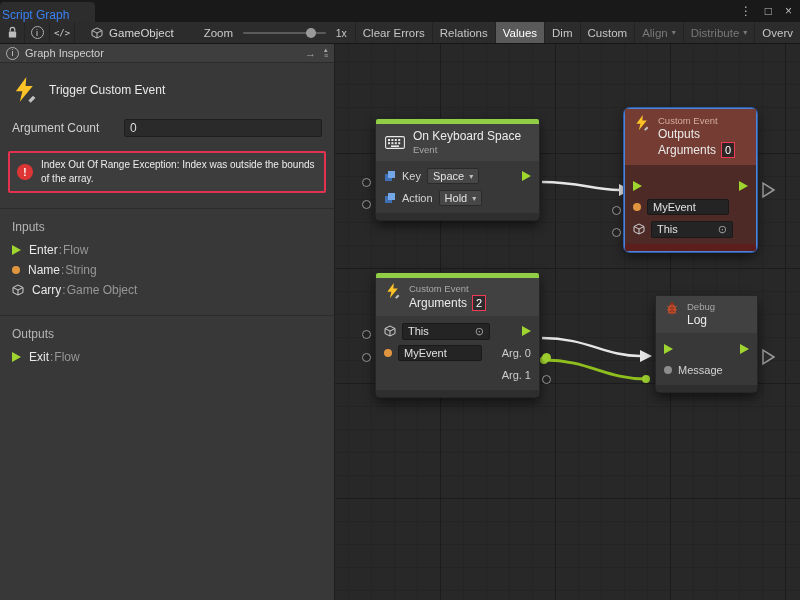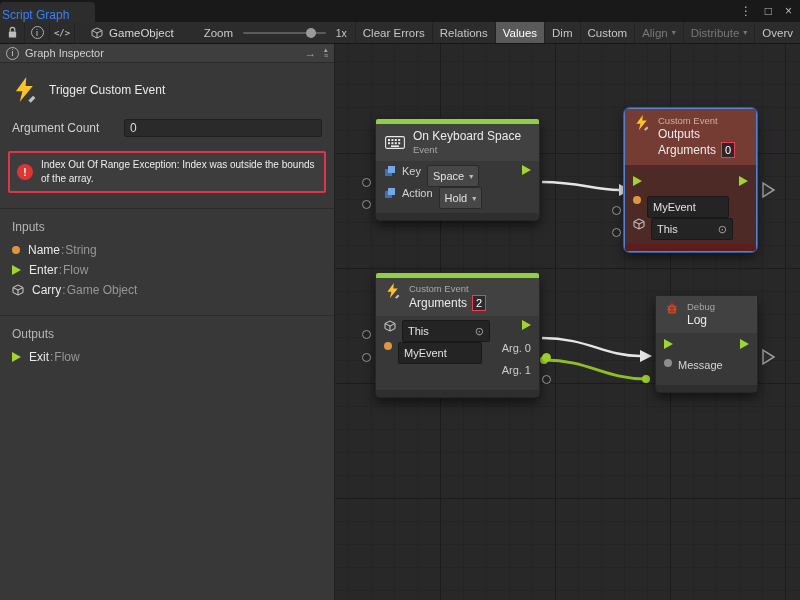--- a/index.html
+++ b/index.html
@@ -63,21 +63,21 @@
     background-position:-10px -6px,-10px -6px,-10px -6px,-10px -6px}
   .wires{position:absolute;left:0;top:0;z-index:1}
 
   .node{position:absolute;z-index:2;background:#383838;border:1px solid #262626;border-radius:6px;box-shadow:0 5px 12px rgba(0,0,0,.55);font-size:11px;cursor:move}
   .strip{height:5px;background:#8fce45;border-radius:2px 2px 0 0}
   .nhead{display:flex;align-items:center;gap:8px;padding:5px 9px;background:#414141}
   .nhead.top{align-items:flex-start}
   .ntitle{font-size:12px;color:#ebebeb;line-height:1.25}
   .ncat{font-size:9.5px;color:#a8a8a8;line-height:1.3}
   .nbody{padding:4px 0 0}
-  .nrow{display:flex;gap:6px;padding:0 8px;height:22px;color:#d4d4d4}
+  .nrow{display:flex;align-items:center;gap:6px;padding:0 8px;height:22px;color:#d4d4d4}
   .nfoot{height:7px;background:#2e2e2e;border-radius:0 0 2px 2px;margin-top:4px}
   .chip{display:inline-flex;align-items:center;gap:5px;background:#242424;border:1px solid #191919;border-radius:2px;padding:1px 5px;color:#e2e2e2;font-size:11px}
   .chip.dd{background:#474747;border-color:#2a2a2a}
   .chip .caret{font-size:8px;color:#bdbdbd}
   .chip .tgt{margin-left:auto;color:#a5a5a5;font-size:11px}
   .flow-r{margin-left:auto}
   .argl{margin-left:auto;color:#cdcdcd}
   .badge{display:inline-block;min-width:12px;text-align:center;border:1px solid #ef3b55;background:#2e2424;color:#fff;font-size:11px;padding:0 3px;margin-left:5px;line-height:14px}
   .port{position:absolute;width:9px;height:9px;border-radius:50%;background:#222;border:1px solid #939393;z-index:3;cursor:crosshair}
   .port.green{background:#9bcd2e;border-color:#9bcd2e}
@@ -232,26 +232,26 @@
 
       <div class="err">
         <span class="err-ic">!</span>
         <span class="err-text">Index Out Of Range Exception: Index was outside the bounds of the array.</span>
       </div>
 
       <div class="divider"></div>
       <div class="sec-h">Inputs</div>
 
       <div class="pin-row">
+        <span class="fa"></span>
+        <span><span class="pin-name">Enter</span><span class="pin-sep">:</span><span class="pin-type">Flow</span></span>
+      </div>
+      <div class="pin-row">
         <span class="odot"></span>
         <span><span class="pin-name">Name</span><span class="pin-sep">:</span><span class="pin-type">String</span></span>
-      </div>
-      <div class="pin-row">
-        <span class="fa"></span>
-        <span><span class="pin-name">Enter</span><span class="pin-sep">:</span><span class="pin-type">Flow</span></span>
       </div>
       <div class="pin-row">
         <svg class="ic" width="12" height="12" style="color:#cfcfcf">
             <use href="#sym-cube"></use>
           </svg>
         <span><span class="pin-name">Carry</span><span class="pin-sep">:</span><span class="pin-type">Game Object</span></span>
       </div>
 
       <div class="divider"></div>
       <div class="sec-h">Outputs</div>

